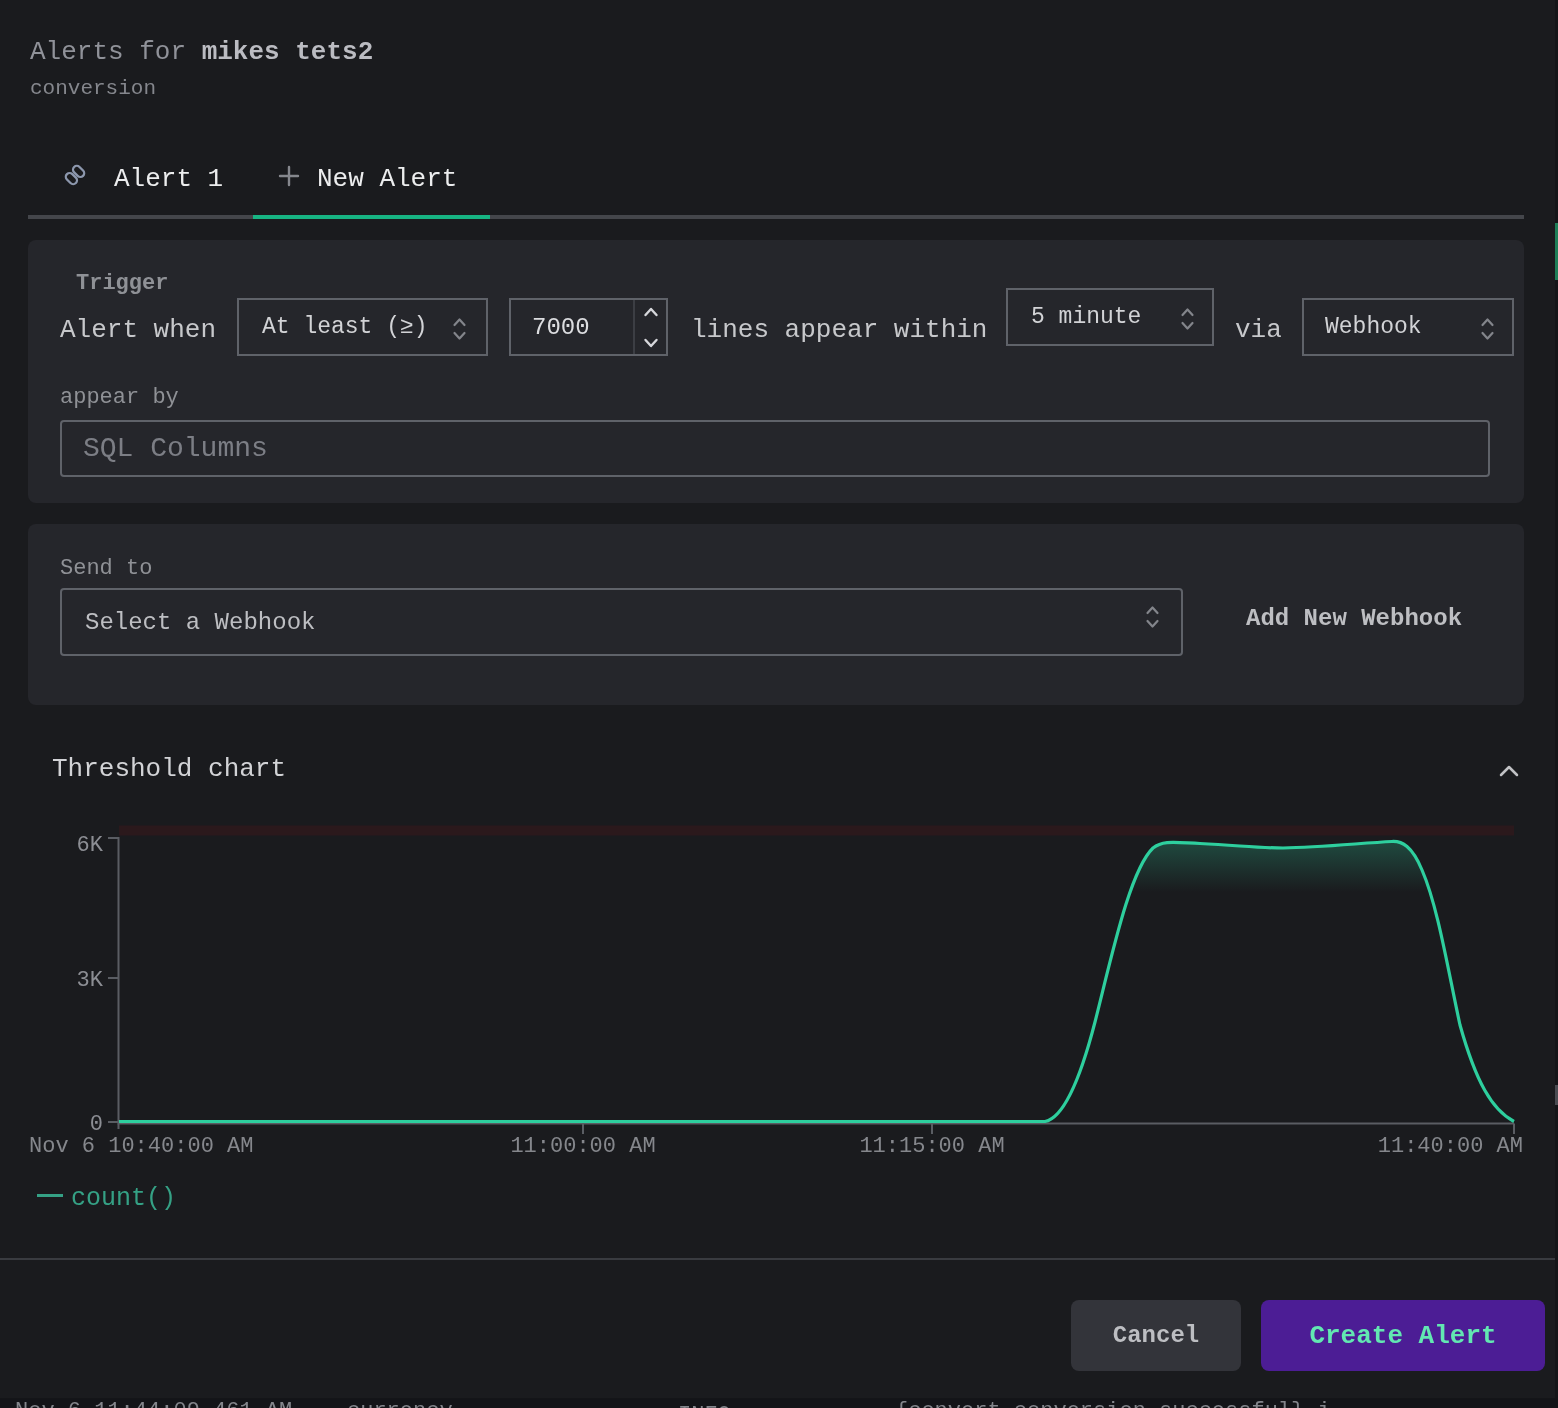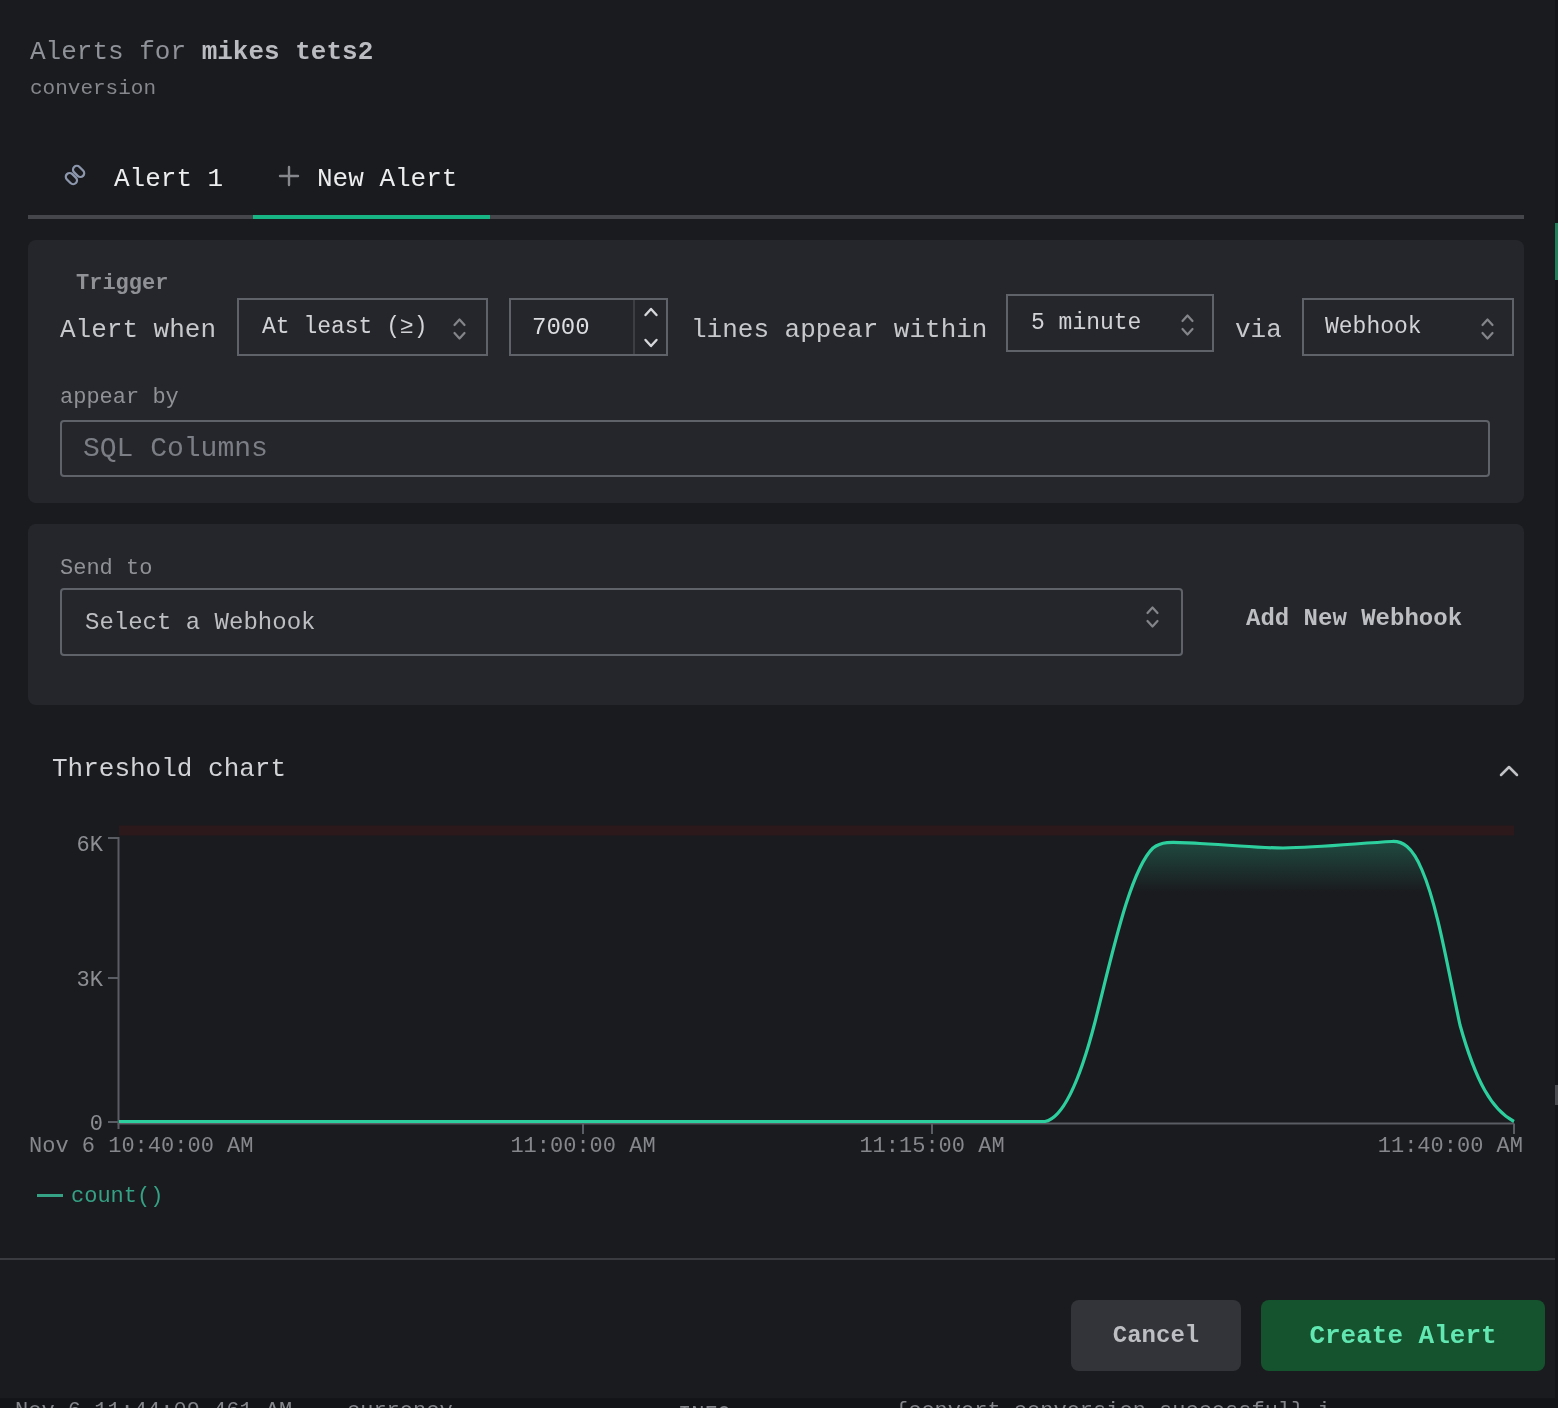--- a/index.html
+++ b/index.html
@@ -45,21 +45,21 @@
   <div class="abs" style="left:633px; top:300px; width:2px; height:54px; background:#3c3e44;"></div>
   <svg class="abs" style="left:643px; top:306px;" width="16" height="12" viewBox="0 0 16 12" fill="none" stroke="#d6d7db" stroke-width="2.4" stroke-linecap="round" stroke-linejoin="round">
       <path d="M2.5 9 L8 3 L13.5 9"></path>
     </svg>
   <svg class="abs" style="left:643px; top:337px;" width="16" height="12" viewBox="0 0 16 12" fill="none" stroke="#d6d7db" stroke-width="2.4" stroke-linecap="round" stroke-linejoin="round">
       <path d="M2.5 3 L8 9 L13.5 3"></path>
     </svg>
 
   <div class="abs" style="left:691px; top:315px; font-size:26px; color:#c7c8cb;">lines appear within</div>
 
-  <div class="boxsel" style="left:1006px; top:294px; width:208px; height:58px; padding-left:23px;">5 minute
+  <div class="boxsel" style="left:1006px; top:288px; width:208px; height:58px; padding-left:23px;">5 minute
     <svg class="abs" style="right:16px; top:16px;" width="17" height="26" viewBox="0 0 17 26" fill="none" stroke="#83858b" stroke-width="2.2" stroke-linecap="round" stroke-linejoin="round">
       <path d="M3.5 9 L8.5 3.5 L13.5 9"></path>
         <path d="M3.5 17 L8.5 22.5 L13.5 17"></path>
     </svg>
   </div>
 
   <div class="abs" style="left:1235px; top:315px; font-size:26px; color:#c7c8cb;">via</div>
 
   <div class="boxsel" style="left:1302px; top:298px; width:212px; height:58px; padding-left:21px;">Webhook
     <svg class="abs" style="right:16px; top:16px;" width="17" height="26" viewBox="0 0 17 26" fill="none" stroke="#83858b" stroke-width="2.2" stroke-linecap="round" stroke-linejoin="round">
@@ -117,25 +117,25 @@
 
     <g fill="#85878c" font-family="Liberation Mono, monospace" font-size="22">
       <text x="29" y="342">Nov 6 10:40:00 AM</text>
       <text x="583" y="342" text-anchor="middle">11:00:00 AM</text>
       <text x="932" y="342" text-anchor="middle">11:15:00 AM</text>
       <text x="1523" y="342" text-anchor="end">11:40:00 AM</text>
     </g>
   </svg>
 
   <div class="abs" style="left:37px; top:1194px; width:26px; height:3px; background:#35a185;"></div>
-  <div class="abs" style="left:71px; top:1184px; font-size:22px; color:#35a185;">count()</div>
+  <div class="abs" style="left:71px; top:1184px; font-size:25px; color:#35a185;">count()</div>
 
   <div class="abs" style="left:0; top:1258px; width:1555px; height:2px; background:#393b40;"></div>
   <div class="abs" style="left:1071px; top:1300px; width:170px; height:71px; background:#33343a; border-radius:8px; display:flex; align-items:center; justify-content:center; font-size:24px; font-weight:bold; color:#bdbec2;">Cancel</div>
-  <div class="abs" style="left:1261px; top:1300px; width:284px; height:71px; background:#14532d; border-radius:8px; display:flex; align-items:center; justify-content:center; font-size:26px; font-weight:bold; color:#62e7b2;">Create Alert</div>
+  <div class="abs" style="left:1261px; top:1300px; width:284px; height:71px; background:#4c1d95; border-radius:8px; display:flex; align-items:center; justify-content:center; font-size:26px; font-weight:bold; color:#62e7b2;">Create Alert</div>
 </div>
 
 <div class="abs" style="left:1555px; top:223px; width:3px; height:57px; background:#1e7f58;"></div>
 <div class="abs" style="left:1555px; top:1085px; width:3px; height:20px; background:#4a4c52;"></div>
 
 <div class="abs" style="left:0; top:1399px; width:1558px; height:9px; background:#131418; overflow:hidden;">
   <div class="abs" style="left:15px; top:0px; font-size:22px; color:#83858b;">Nov 6 11:44:09.461 AM</div>
   <div class="abs" style="left:347px; top:0px; font-size:22px; color:#83858b;">currency</div>
   <div class="abs" style="left:678px; top:4px; font-size:22px; color:#83858b;">INFO</div>
   <div class="abs" style="left:895px; top:0px; font-size:22px; color:#83858b;">{convert conversion successful}  i</div>

